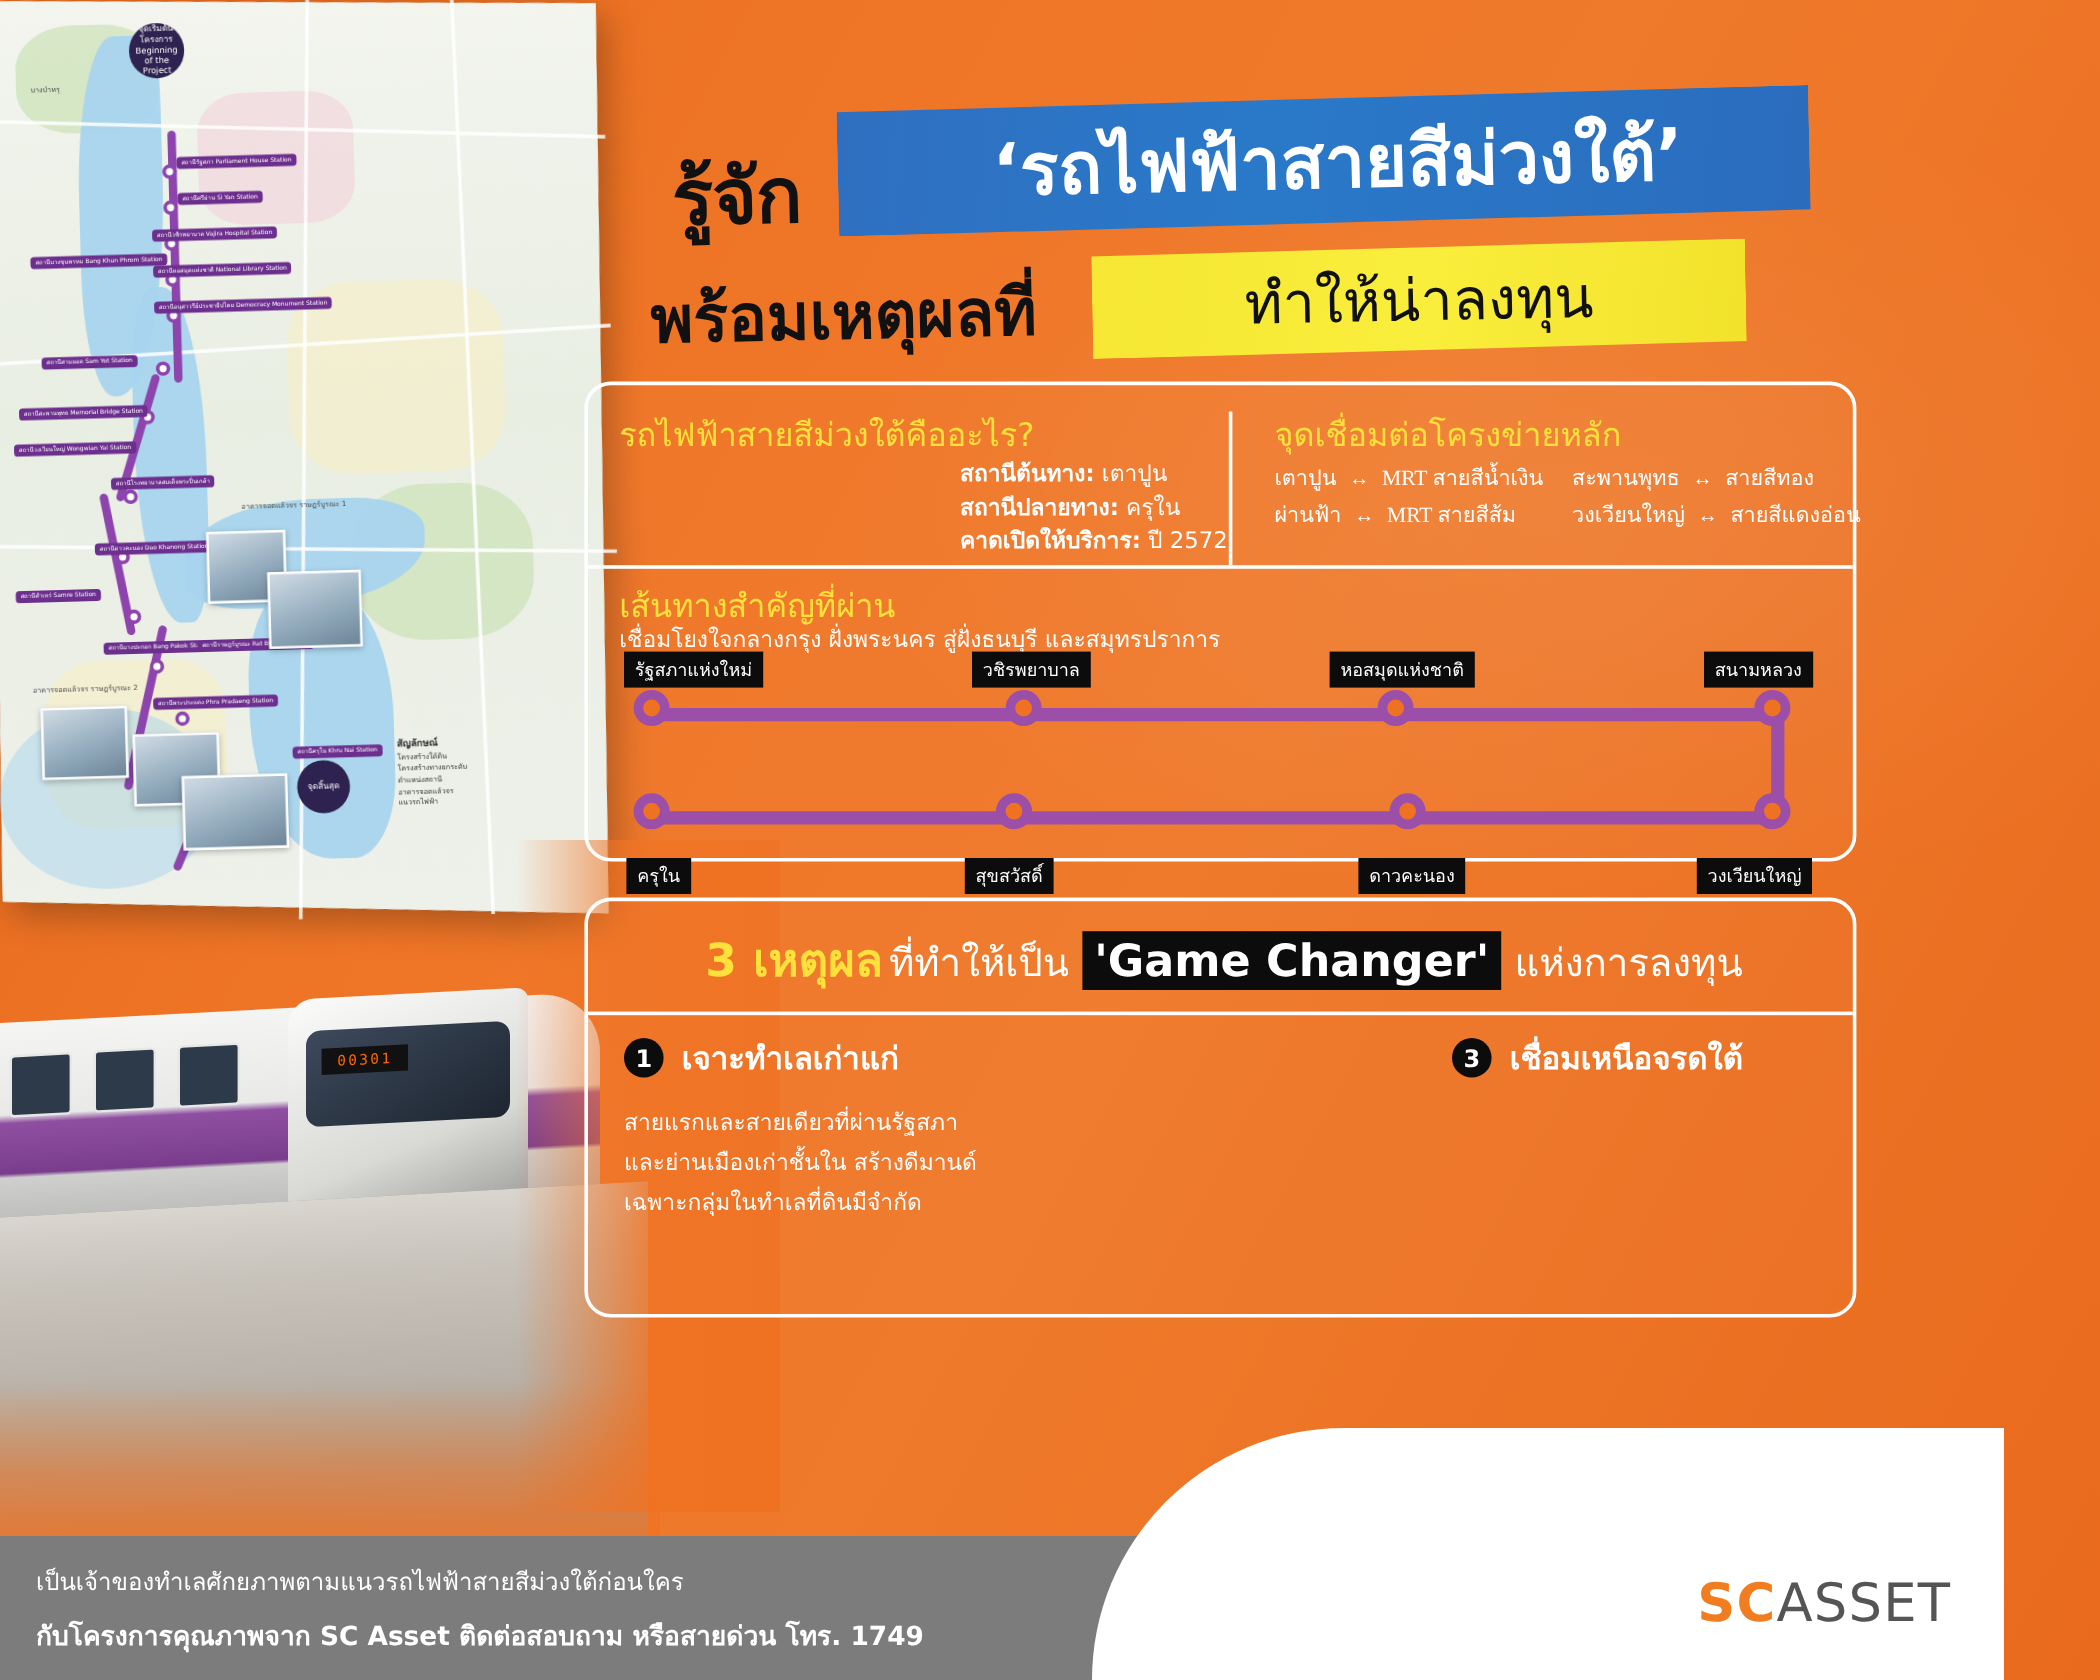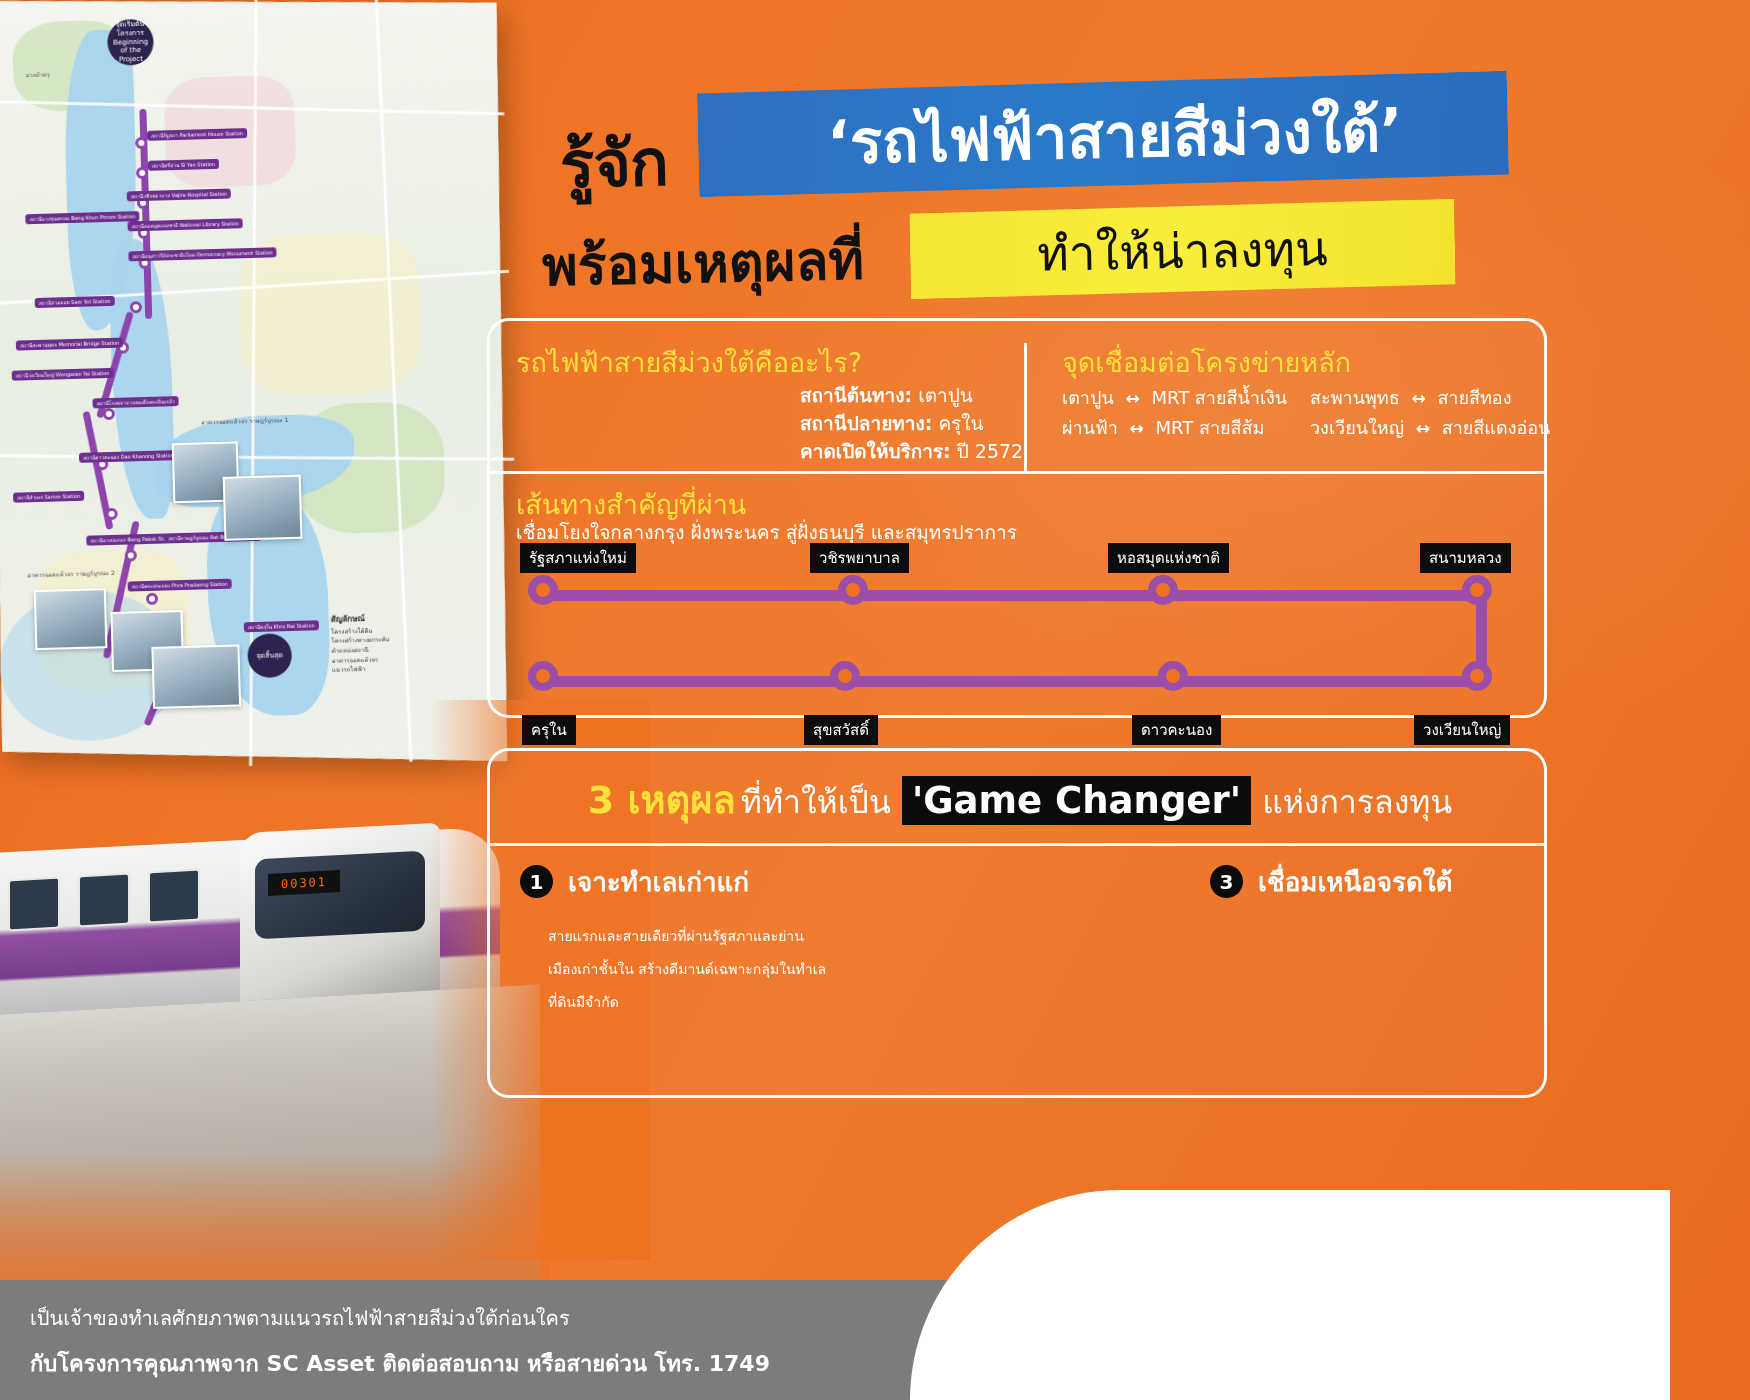--- a/index.html
+++ b/index.html
@@ -167,21 +167,21 @@
     position:absolute; top:22px; width:3px; background:#fff;
   }
   .hdiv {
     position:absolute; left:0; height:3px; background:#fff;
   }
   .secttitle {
     color:#ffe13c; font-size:27px; font-weight:400; white-space:nowrap;
   }
   .stat { color:#fff; font-size:19px; line-height:28px; white-space:nowrap; }
   .stat b { font-weight:700; }
-  .conn { color:#fff; font-size:18px; line-height:30px; white-space:nowrap; }
+  .conn { color:#fff; font-size:18px; line-height:30px; white-space:nowrap;font-family:Liberation Serif, serif; }
   .arrowicon { display:inline-block; padding:0 6px; font-size:17px; font-weight:700; }
 
   
   #routewrap { position:absolute; left:22px; top:212px; width:1010px; height:160px; }
   .rline {
     position:absolute; height:11px; background:#9b4fa8; border-radius:2px;
   }
   .rvert { position:absolute; width:11px; background:#9b4fa8; }
   .rnode {
     position:absolute; width:30px; height:30px; border-radius:50%;
@@ -208,21 +208,21 @@
   .rcol { position:absolute; top:0; width:310px; }
   .rnum {
     display:inline-flex; width:33px; height:33px; border-radius:50%;
     background:#0c0c0c; color:#fff; font-size:20px; font-weight:700;
     align-items:center; justify-content:center; vertical-align:middle;
   }
   .rtitle {
     color:#fff; font-size:26px; font-weight:700; margin-left:10px;
     vertical-align:middle; white-space:nowrap;
   }
-  .rbody { color:#fff; font-size:14px; line-height:33px; margin-top:18px;margin-left:28px; }
+  .rbody { color:#fff; font-size:19px; line-height:33px; margin-top:18px; }
 
   
   #footer {
     position:absolute; left:0; bottom:0; width:1670px; height:120px;
     background:#7c7c7c;
   }
   #footerswoosh {
     position:absolute; right:0; bottom:0; width:760px; height:210px;
     background:#ffffff;
     border-radius: 420px 0 0 0;
@@ -456,15 +456,18 @@
       </div>
     </div>
   </div>
 
   <div id="footer">
     <div id="footerswoosh"></div>
     <div id="foottext">
       <div id="foot1">เป็นเจ้าของทำเลศักยภาพตามแนวรถไฟฟ้าสายสีม่วงใต้ก่อนใคร</div>
       <div id="foot2">กับโครงการคุณภาพจาก SC Asset ติดต่อสอบถาม หรือสายด่วน โทร. 1749</div>
     </div>
+    <div id="logo">
+      <span class="sc">SC</span><span class="asset">ASSET</span>
+    </div>
   </div>
 
 </div>
 
 </body></html>

